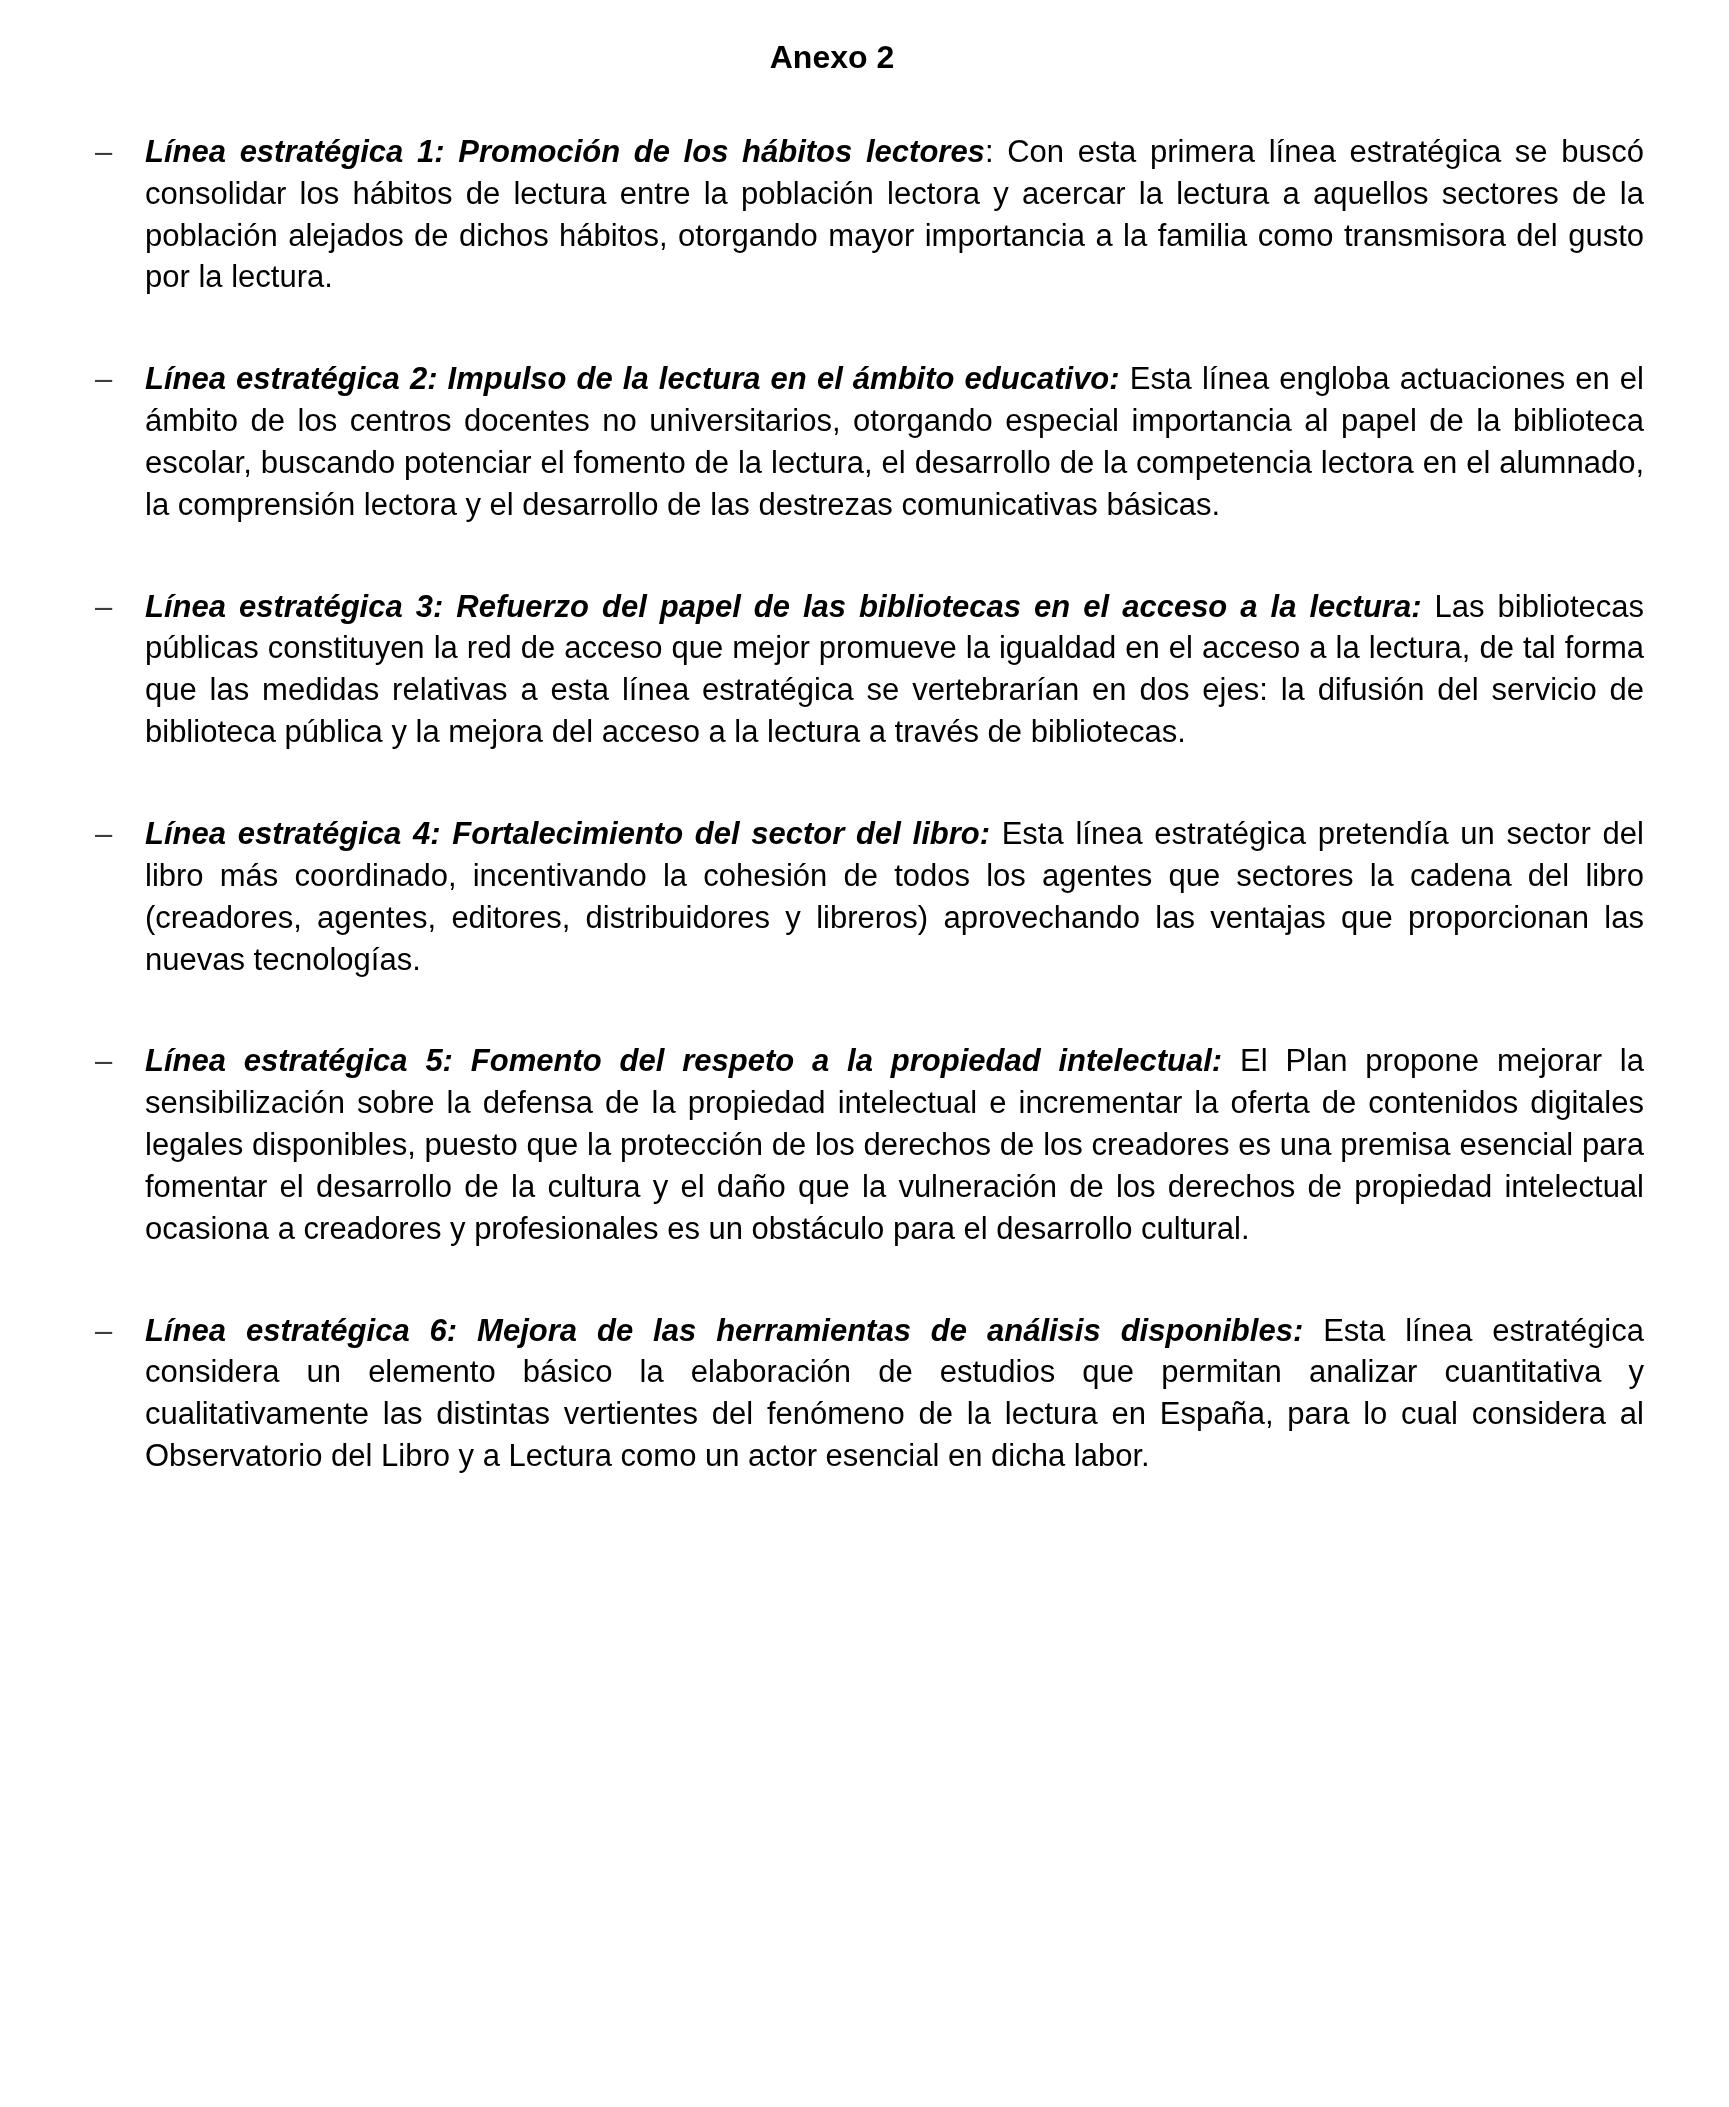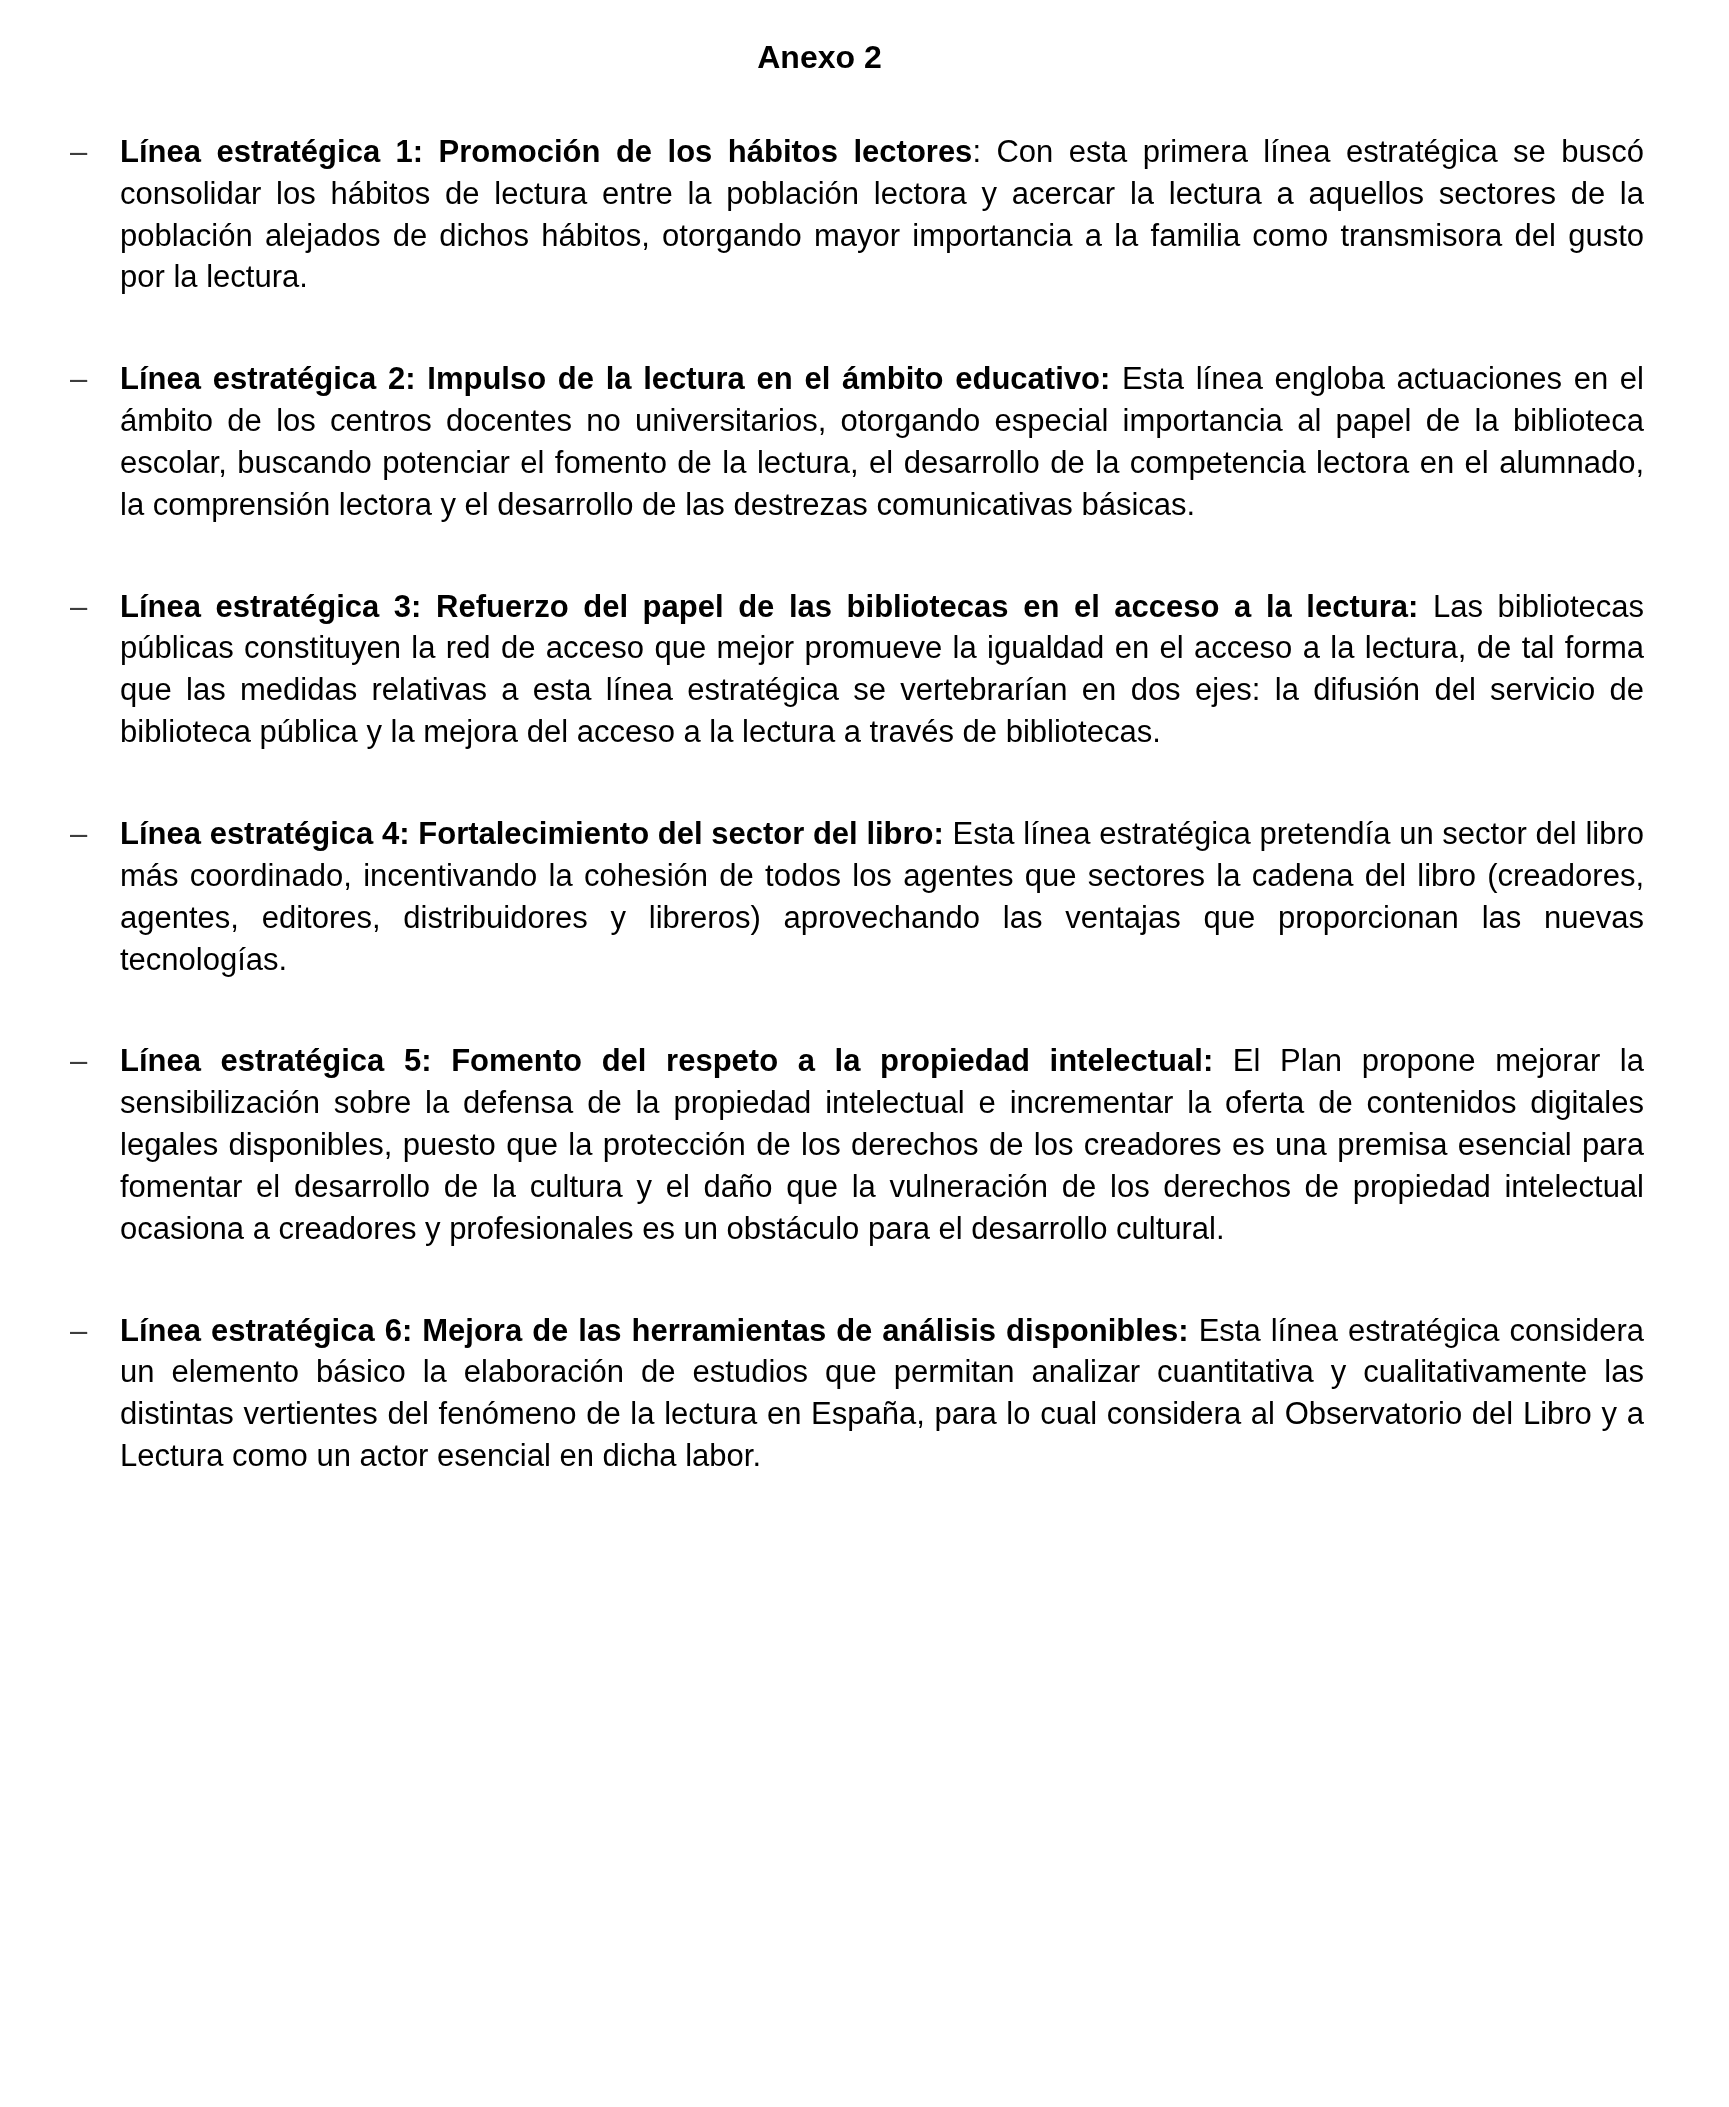--- a/index.html
+++ b/index.html
@@ -12,21 +12,21 @@
     width: 1729px;
     height: 2108px;
     font-family: "Liberation Sans", sans-serif;
     color: #000000;
     -webkit-font-smoothing: antialiased;
   }
   .page {
     box-sizing: border-box;
     width: 1729px;
     height: 2108px;
-    padding: 36px 85px 0 70px;
+    padding: 36px 85px 0 95px;
     background: #ffffff;
     overflow: hidden;
   }
   .heading {
     text-align: center;
     font-weight: bold;
     font-size: 32px;
     line-height: 1.34;
     margin: 0 0 0 -75px; 
   }
@@ -48,20 +48,21 @@
     color: #3d3d3d;
     font-weight: normal;
   }
   .bullet .text {
     flex: 1 1 auto;
     margin: 0;
     text-align: justify;
   }
   .bullet .text b {
     font-weight: bold;
+    font-style: italic;
   }
 </style>
 </head>
 <body>
 
 <div class="page">
 
   <div class="heading">
     <span class="line">Anexo 2</span>
   </div>

